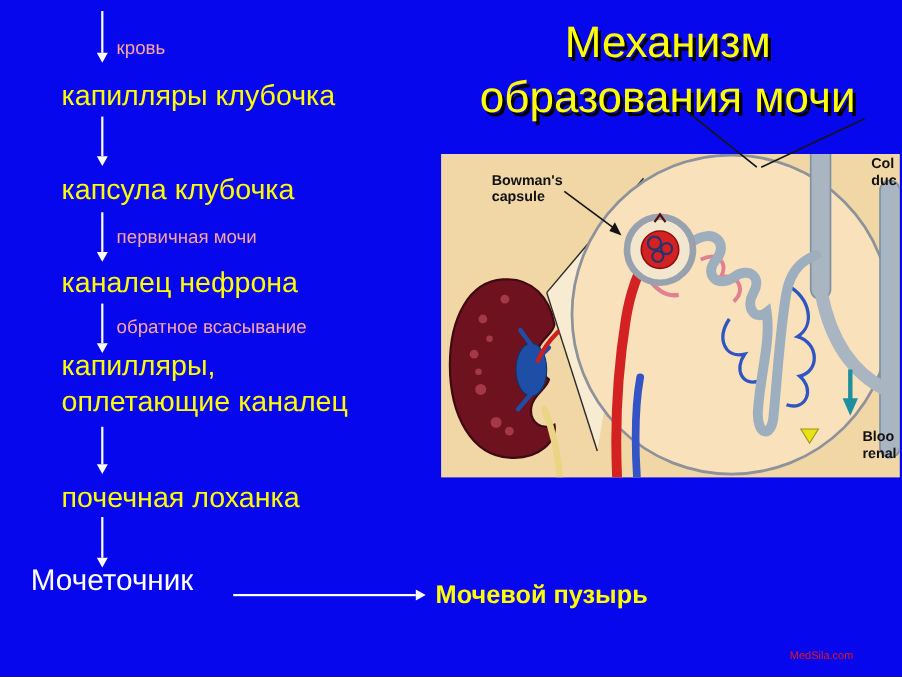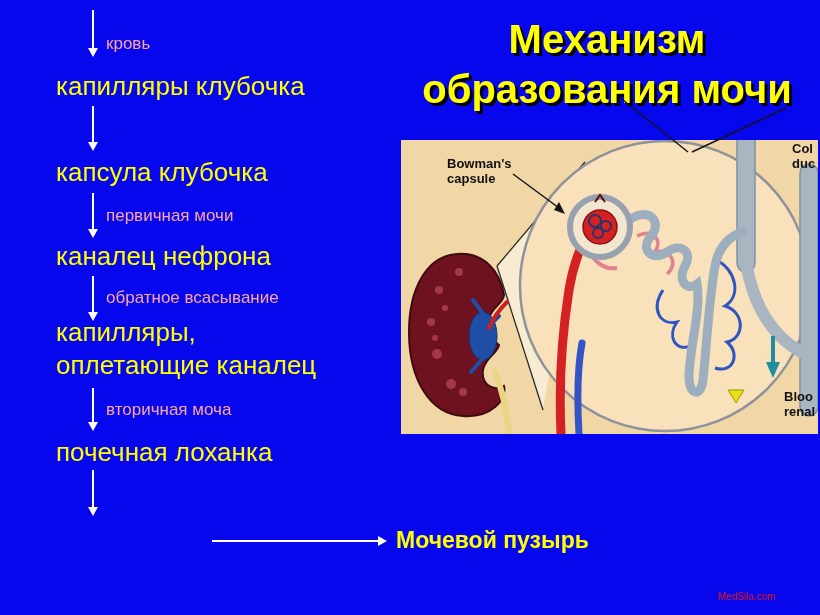--- a/index.html
+++ b/index.html
@@ -1,20 +1,20 @@
 <!DOCTYPE html>
 <html><head>
 <meta charset="utf-8">
 <style>
   *{margin:0;padding:0;box-sizing:border-box}
   html,body{background:#222}
   .slide{position:relative;width:820px;height:615px;background:#0707ee;overflow:hidden;
          font-family:"Liberation Sans",sans-serif}
   .title{position:absolute;left:400px;top:14px;width:414px;text-align:center;color:#ffff00;
-         font-size:40px;font-weight:bold;line-height:50px;text-shadow:3px 3px 0 #000}
+         font-size:40px;font-weight:normal;line-height:50px;text-shadow:3px 3px 0 #000}
   .stage{position:absolute;color:#ffff00;font-size:26px;line-height:33px;white-space:nowrap}
   .step{position:absolute;color:#fca5a5;font-size:17px;white-space:nowrap}
   .varrow{position:absolute;width:2px;background:#fff}
   .varrow::after{content:"";position:absolute;left:50%;transform:translateX(-50%);top:100%;
                  border:5px solid transparent;border-top:9px solid #fff;border-bottom:none}
   .harrow{position:absolute;height:2px;background:#fff}
   .harrow::after{content:"";position:absolute;top:50%;transform:translateY(-50%);left:100%;
                  border:5px solid transparent;border-left:9px solid #fff;border-right:none}
   .ureter{position:absolute;left:28px;top:512px;color:#fff;font-size:27px;white-space:nowrap}
   .bladder{position:absolute;left:396px;top:527px;color:#ffff00;font-size:23px;font-weight:bold;white-space:nowrap}
@@ -50,26 +50,26 @@
 
   <div class="varrow" style="left:92px;top:276px;height:36px"></div>
   <div class="step" style="left:106px;top:288px">обратное всасывание</div>
 
   <div class="stage" style="left:56px;top:316px">
     <div>капилляры,</div>
     <div>оплетающие каналец</div>
   </div>
 
   <div class="varrow" style="left:92px;top:388px;height:34px"></div>
-  <div class="step" style="left:106px;top:400px">вторичная моча</div>
 
   <div class="stage" style="left:56px;top:436px">почечная лоханка</div>
 
   <div class="varrow" style="left:92px;top:470px;height:37px"></div>
 
+  <div class="ureter">Мочеточник</div>
 
   <div class="harrow" style="left:212px;top:540px;width:166px"></div>
   <div class="bladder">Мочевой пузырь</div>
 
   <div class="figure">
     <svg width="417" height="294" viewBox="0 0 417 294">
 
       <g>
         <polygon points="96,126 184,22 142,270" fill="#f7ecd4" opacity="0.95"></polygon>
         <path d="M 96,126 L 184,22" stroke="#2a2a2a" stroke-width="1.3" fill="none"></path>

